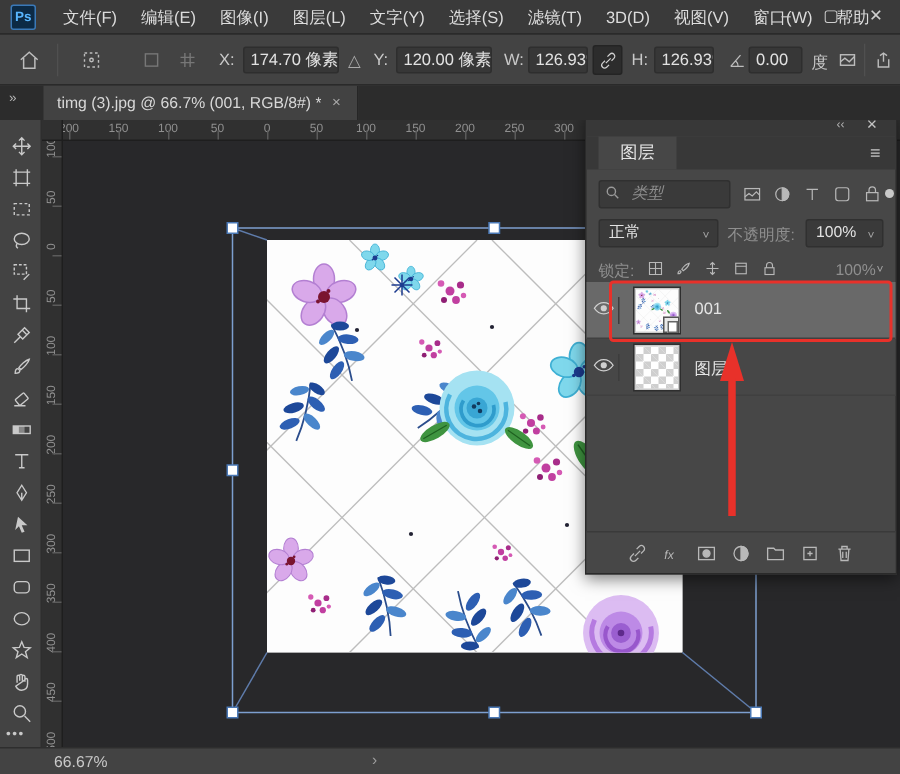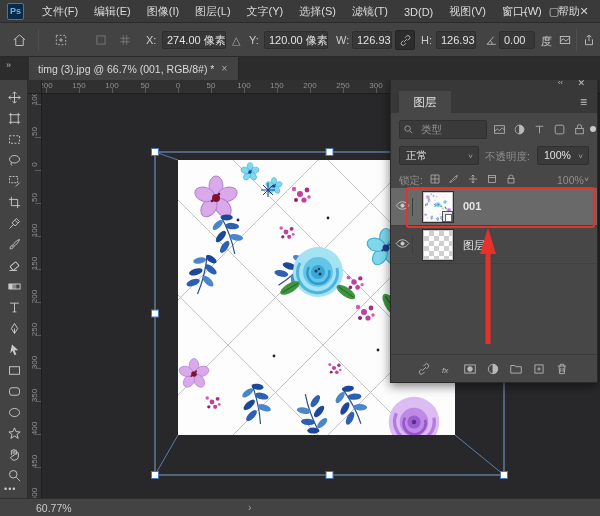--- a/index.html
+++ b/index.html
@@ -47,27 +47,27 @@
   #xformlayer { position:absolute; left:42px; top:94px; width:558px; height:404px; z-index:3; }
   
   #layerspanel { position:absolute; left:390px; top:75px; width:208px; height:308px; background:#474747; border:1px solid #2a2a2a; box-shadow:0 3px 10px rgba(0,0,0,.5); z-index:5; }
   #lp-topstrip { position:absolute; left:0; top:0; width:100%; height:15px; background:#383838; }
   #lp-topstrip .c1 { position:absolute; right:34px; top:2px; font-size:8px; color:#b5b5b5; }
   #lp-topstrip .c2 { position:absolute; right:12px; top:2px; font-size:9px; color:#c5c5c5; }
   #lp-tabrow { position:absolute; left:0; top:15px; width:100%; height:22px; background:#383838; }
   #lp-tab { position:absolute; left:8px; top:0; width:52px; height:22px; background:#474747; font-size:11.5px; color:#e3e3e3; text-align:center; line-height:22px; }
   #lp-menu { position:absolute; right:10px; top:4px; font-size:12px; color:#c5c5c5; }
   .lp-fld { position:absolute; height:19px; background:#3a3a3a; border:1px solid #303030; border-radius:2px; font-size:10.5px; line-height:17px; }
-  .pico { position:absolute; width:16px; height:16px; display:flex; align-items:center; justify-content:flex-start; }
+  .pico { position:absolute; width:16px; height:16px; display:flex; align-items:center; justify-content:center; }
   .pico svg { stroke:#b8b8b8; fill:none; stroke-width:1.5; }
   .dimtxt { color:#8f8f8f; }
   .chev { color:#a5a5a5; font-size:8px; }
   
   .lrow { position:absolute; left:0; width:100%; height:38px; background:#474747; border-bottom:1px solid #404040; }
-  .lrow.sel { background:#696969;font-weight:bold; }
+  .lrow.sel { background:#696969; }
   .eyebox { position:absolute; left:4px; top:10px; width:18px; height:18px; border-right:1px solid #3d3d3d; padding-right:2px; }
   .eyebox svg { stroke:#cfcfcf; fill:none; stroke-width:1.4; }
   .thumb { position:absolute; left:32px; top:4px; width:30px; height:30px; background:#fff; border:1px solid #c9c9c9; outline:1px solid #2e2e2e; }
   .lname { position:absolute; left:72px; top:12px; font-size:11px; color:#e4e4e4; }
   .checker { background-image:
       linear-gradient(45deg,#cfcfcf 25%,transparent 25%,transparent 75%,#cfcfcf 75%),
       linear-gradient(45deg,#cfcfcf 25%,transparent 25%,transparent 75%,#cfcfcf 75%);
       background-color:#fff; background-size:10px 10px; background-position:0 0,5px 5px; }
   .sobadge { position:absolute; right:-1px; bottom:-1px; width:11px; height:11px; background:#e9e9e9; border:1px solid #555; }
   .sobadge::after { content:""; position:absolute; left:2px; top:2px; width:5px; height:6px; border:1px solid #666; background:#fff; }
@@ -120,21 +120,21 @@
     <svg width="14" height="14" viewBox="0 0 24 24">
         <rect x="5" y="5" width="14" height="14"></rect>
       </svg>
   </div>
   <div class="oicon dim" style="left:116px;">
     <svg width="14" height="14" viewBox="0 0 24 24">
         <path d="M4 9h16M4 15h16M9 4v16M15 4v16"></path>
       </svg>
   </div>
   <span class="lbl" style="left:146px;">X:</span>
-  <div class="fld" style="left:162px; width:64px;">274.00 像素</div>
+  <div class="fld" style="left:162px; width:64px;">174.70 像素</div>
   <span class="lbl" style="left:232px; color:#a9a9a9;">△</span>
   <span class="lbl" style="left:249px;">Y:</span>
   <div class="fld" style="left:264px; width:64px;">120.00 像素</div>
   <span class="lbl" style="left:336px;">W:</span>
   <div class="fld" style="left:352px; width:40px;">126.93%</div>
   <div id="linkbox">
     <svg width="13" height="13" viewBox="0 0 24 24">
         <path d="M9 15l6-6M8 12l-3 3a3.5 3.5 0 005 5l3-3M16 12l3-3a3.5 3.5 0 00-5-5l-3 3"></path>
       </svg>
   </div>
@@ -485,21 +485,21 @@
 <div id="layerspanel">
   <div id="lp-topstrip">
     <span class="c1">‹‹</span>
     <span class="c2">✕</span>
   </div>
   <div id="lp-tabrow">
     <div id="lp-tab">图层</div>
     <span id="lp-menu">≡</span>
   </div>
 
-  <div class="lp-fld" style="left:8px; top:44px; width:88px;">
+  <div class="lp-fld" style="left:8px; top:44px; width:88px;font-style:italic;">
     <svg style="vertical-align:-2px; margin-left:3px;" width="11" height="11" viewBox="0 0 24 24">
         <circle cx="10" cy="10" r="6" stroke="#9a9a9a" fill="none" stroke-width="2"></circle>
         <path d="M15 15l5 5" stroke="#9a9a9a" stroke-width="2"></path>
       </svg>
     <span class="dimtxt" style="margin-left:4px;">类型</span>
   </div>
   <div class="pico" style="left:102px; top:45px;">
       <svg width="13" height="13" viewBox="0 0 24 24">
         <rect x="3" y="5" width="18" height="14"></rect>
         <path d="M3 15l5-4 4 3 5-5 4 4"></path>
@@ -635,15 +635,15 @@
   </div>
 </div>
 
 <div id="redbox"></div>
 <svg id="redarrow" width="22" height="120" viewBox="0 0 22 120">
   <polygon points="11,0 19,26 3,26" fill="#e8312a"></polygon>
   <rect x="8.5" y="24" width="5" height="92" fill="#e8312a"></rect>
 </svg>
 
 <div id="statusbar">
-  <span style="position:absolute; left:36px; top:3px;">60.77%</span>
+  <span style="position:absolute; left:36px; top:3px;">66.67%</span>
   <span style="position:absolute; left:248px; top:2px; color:#9f9f9f;">›</span>
 </div>
 
 </body></html>

